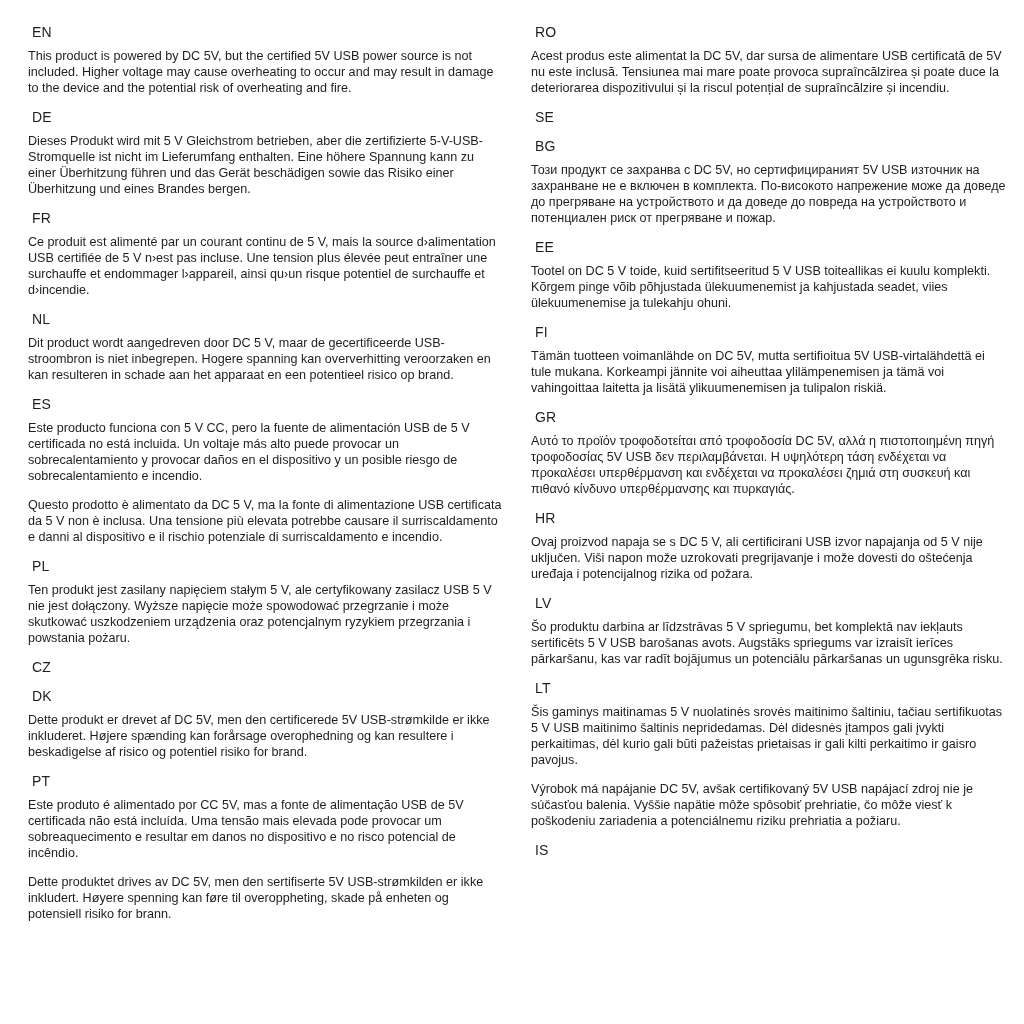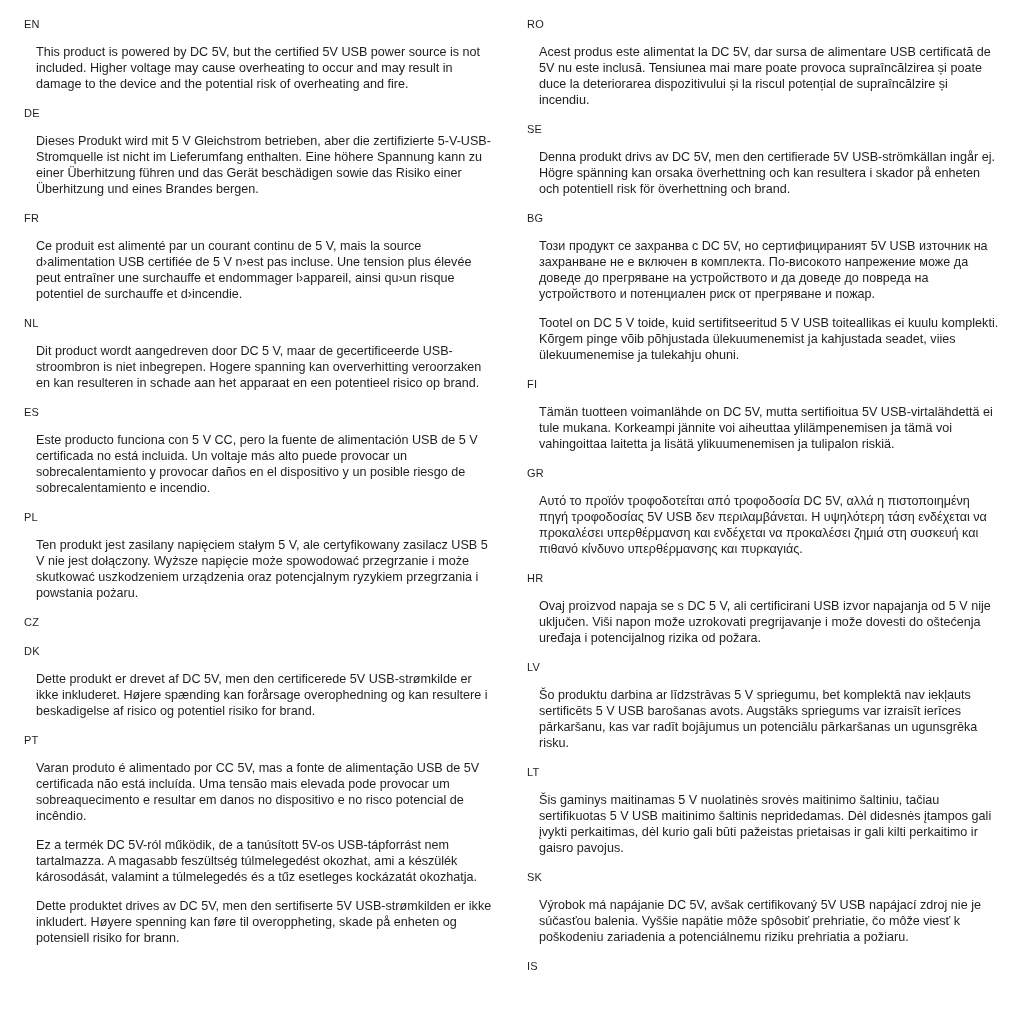--- a/index.html
+++ b/index.html
@@ -23,31 +23,31 @@
     grid-template-columns: 1fr 1fr;
     column-gap: 18px;
   }
   .col {
     min-width: 0;
   }
   .lang-section {
     margin: 0 0 13px 0;
   }
   .lang-code {
-    font-size: 11px;
+    font-size: 14px;
     font-weight: 400;
     line-height: 16px;
-    margin: 0;
+    margin: 8px;
     letter-spacing: 0.2px;
   }
   .lang-text {
     font-size: 12.6px;
     font-weight: 400;
     line-height: 16px;
-    margin: 12px;
+    margin: 4px;
     text-align: left;
   }
 </style>
 </head>
 <body>
 
 <div class="doc">
   <div class="col" id="col-left">
   <section class="lang-section">
     <h2 class="lang-code">EN</h2>
@@ -68,66 +68,66 @@
     <h2 class="lang-code">NL</h2>
     <p class="lang-text">Dit product wordt aangedreven door DC 5 V, maar de gecertificeerde USB-stroombron is niet inbegrepen. Hogere spanning kan oververhitting veroorzaken en kan resulteren in schade aan het apparaat en een potentieel risico op brand.</p>
   </section>
 
   <section class="lang-section">
     <h2 class="lang-code">ES</h2>
     <p class="lang-text">Este producto funciona con 5 V CC, pero la fuente de alimentación USB de 5 V certificada no está incluida. Un voltaje más alto puede provocar un sobrecalentamiento y provocar daños en el dispositivo y un posible riesgo de sobrecalentamiento e incendio.</p>
   </section>
 
   <section class="lang-section">
+    <p class="lang-text">Questo prodotto è alimentato da DC 5 V, ma la fonte di alimentazione USB certificata da 5 V non è inclusa. Una tensione più elevata potrebbe causare il surriscaldamento e danni al dispositivo e il rischio potenziale di surriscaldamento e incendio.</p>
   </section>
 
   <section class="lang-section">
     <h2 class="lang-code">PL</h2>
     <p class="lang-text">Ten produkt jest zasilany napięciem stałym 5 V, ale certyfikowany zasilacz USB 5 V nie jest dołączony. Wyższe napięcie może spowodować przegrzanie i może skutkować uszkodzeniem urządzenia oraz potencjalnym ryzykiem przegrzania i powstania pożaru.</p>
   </section>
 
   <section class="lang-section">
     <h2 class="lang-code">CZ</h2>
   </section>
 
   <section class="lang-section">
     <h2 class="lang-code">DK</h2>
     <p class="lang-text">Dette produkt er drevet af DC 5V, men den certificerede 5V USB-strømkilde er ikke inkluderet. Højere spænding kan forårsage overophedning og kan resultere i beskadigelse af risico og potentiel risiko for brand.</p>
   </section>
 
   <section class="lang-section">
     <h2 class="lang-code">PT</h2>
-    <p class="lang-text">Varan produto é alimentado por CC 5V, mas a fonte de alimentação USB de 5V certificada não está incluída. Uma tensão mais elevada pode provocar um sobreaquecimento e resultar em danos no dispositivo e no risco potencial de incêndio.</p>
+    <p class="lang-text">Este produto é alimentado por CC 5V, mas a fonte de alimentação USB de 5V certificada não está incluída. Uma tensão mais elevada pode provocar um sobreaquecimento e resultar em danos no dispositivo e no risco potencial de incêndio.</p>
   </section>
 
   <section class="lang-section">
-    <p class="lang-text">Ez a termék DC 5V-ról működik, de a tanúsított 5V-os USB-tápforrást nem tartalmazza. A magasabb feszültség túlmelegedést okozhat, ami a készülék károsodását, valamint a túlmelegedés és a tűz esetleges kockázatát okozhatja.</p>
   </section>
 
   <section class="lang-section">
     <p class="lang-text">Dette produktet drives av DC 5V, men den sertifiserte 5V USB-strømkilden er ikke inkludert. Høyere spenning kan føre til overoppheting, skade på enheten og potensiell risiko for brann.</p>
   </section>
 </div>
   <div class="col" id="col-right">
   <section class="lang-section">
     <h2 class="lang-code">RO</h2>
     <p class="lang-text">Acest produs este alimentat la DC 5V, dar sursa de alimentare USB certificată de 5V nu este inclusă. Tensiunea mai mare poate provoca supraîncălzirea și poate duce la deteriorarea dispozitivului și la riscul potențial de supraîncălzire și incendiu.</p>
   </section>
 
   <section class="lang-section">
     <h2 class="lang-code">SE</h2>
-    <p class="lang-text">Denna produkt drivs av DC 5V, men den certifierade 5V USB-strömkällan ingår ej. Högre spänning kan orsaka överhettning och kan resultera i skador på enheten och potentiell risk för överhettning och brand.</p>
   </section>
 
   <section class="lang-section">
     <h2 class="lang-code">BG</h2>
     <p class="lang-text">Този продукт се захранва с DC 5V, но сертифицираният 5V USB източник на захранване не е включен в комплекта. По-високото напрежение може да доведе до прегряване на устройството и да доведе до повреда на устройството и потенциален риск от прегряване и пожар.</p>
   </section>
 
   <section class="lang-section">
+    <h2 class="lang-code">EE</h2>
     <p class="lang-text">Tootel on DC 5 V toide, kuid sertifitseeritud 5 V USB toiteallikas ei kuulu komplekti. Kõrgem pinge võib põhjustada ülekuumenemist ja kahjustada seadet, viies ülekuumenemise ja tulekahju ohuni.</p>
   </section>
 
   <section class="lang-section">
     <h2 class="lang-code">FI</h2>
     <p class="lang-text">Tämän tuotteen voimanlähde on DC 5V, mutta sertifioitua 5V USB-virtalähdettä ei tule mukana. Korkeampi jännite voi aiheuttaa ylilämpenemisen ja tämä voi vahingoittaa laitetta ja lisätä ylikuumenemisen ja tulipalon riskiä.</p>
   </section>
 
   <section class="lang-section">
     <h2 class="lang-code">GR</h2>
@@ -143,21 +143,20 @@
     <h2 class="lang-code">LV</h2>
     <p class="lang-text">Šo produktu darbina ar līdzstrāvas 5 V spriegumu, bet komplektā nav iekļauts sertificēts 5 V USB barošanas avots. Augstāks spriegums var izraisīt ierīces pārkaršanu, kas var radīt bojājumus un potenciālu pārkaršanas un ugunsgrēka risku.</p>
   </section>
 
   <section class="lang-section">
     <h2 class="lang-code">LT</h2>
     <p class="lang-text">Šis gaminys maitinamas 5 V nuolatinės srovės maitinimo šaltiniu, tačiau sertifikuotas 5 V USB maitinimo šaltinis nepridedamas. Dėl didesnės įtampos gali įvykti perkaitimas, dėl kurio gali būti pažeistas prietaisas ir gali kilti perkaitimo ir gaisro pavojus.</p>
   </section>
 
   <section class="lang-section">
-    <h2 class="lang-code">SK</h2>
     <p class="lang-text">Výrobok má napájanie DC 5V, avšak certifikovaný 5V USB napájací zdroj nie je súčasťou balenia. Vyššie napätie môže spôsobiť prehriatie, čo môže viesť k poškodeniu zariadenia a potenciálnemu riziku prehriatia a požiaru.</p>
   </section>
 
 
   <section class="lang-section">
     <h2 class="lang-code">IS</h2>
   </section>
 </div>
 </div>
 

